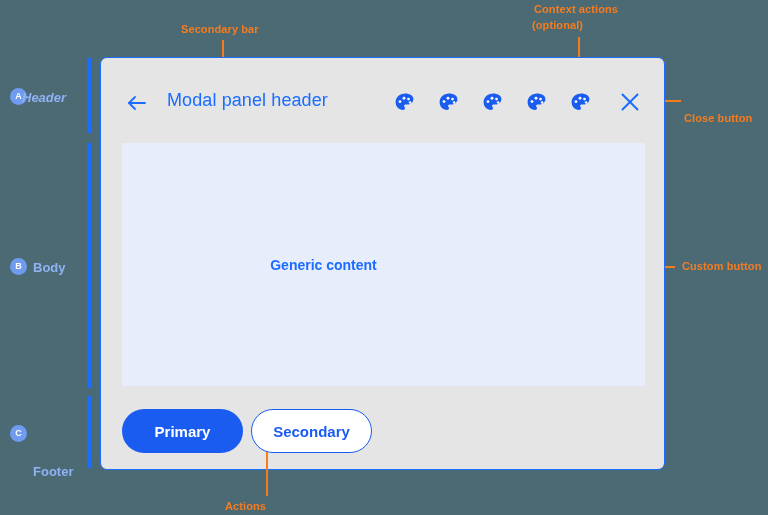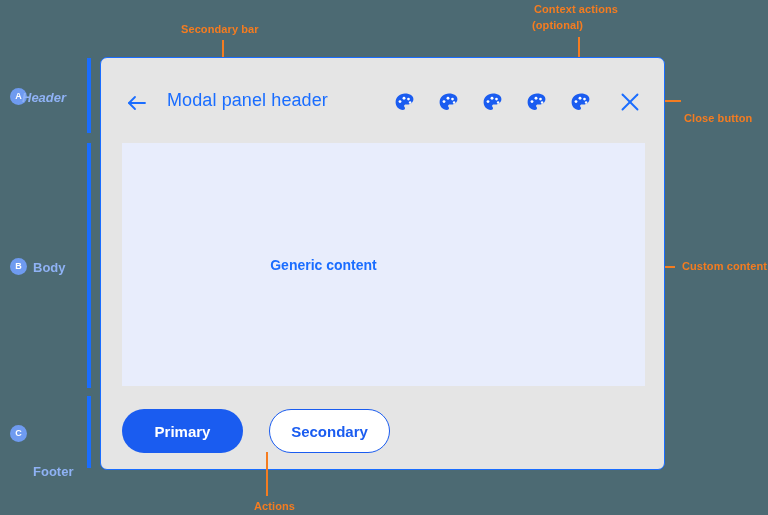--- a/index.html
+++ b/index.html
@@ -155,21 +155,21 @@
     font-weight: bold;
     transform: translateX(-60px);
   }
 
   
   #modal-footer {
     position: absolute;
     left: 21px;
     top: 351px;
     display: flex;
-    gap: 26px;
+    gap: 8px;
   }
   .btn {
     height: 44px;
     min-width: 121px;
     border-radius: 22px;
     font-size: 15px;
     font-weight: bold;
     display: flex;
     align-items: center;
     justify-content: center;
@@ -215,21 +215,21 @@
   <div class="anno-line-v" style="left:222px; top:40px; height:45px;"></div>
 
   <div class="anno-text" style="left:534px; top:3px;">Context actions</div>
   <div class="anno-text" style="left:532px; top:19px;">(optional)</div>
   <div class="anno-line-v" style="left:578px; top:37px; height:48px;"></div>
 
   <div class="anno-line-h" style="left:648px; top:100px; width:33px;"></div>
   <div class="anno-text" style="left:684px; top:94px;margin-top:18px;">Close button</div>
 
   <div class="anno-line-h" style="left:453px; top:266px; width:222px;"></div>
-  <div class="anno-text" style="left:682px; top:260px;">Custom content</div>
+  <div class="anno-text" style="left:682px; top:260px;">Custom button</div>
 
   <div id="modal">
 
     <div id="modal-header">
 
       <div id="back-arrow">
         <svg width="24" height="24" viewBox="0 0 24 24" fill="none" stroke="#1a6dff" stroke-width="1.8" stroke-linecap="round" stroke-linejoin="round">
           <line x1="20" y1="12" x2="4" y2="12"></line>
           <polyline points="10,6 4,12 10,18"></polyline>
         </svg>
@@ -301,15 +301,15 @@
     </div>
 
     <div id="modal-footer">
       <div class="btn btn-primary">Primary</div>
       <div class="btn btn-secondary">Secondary</div>
     </div>
 
   </div>
 
   <div class="anno-line-v" style="left:266px; top:452px; height:44px;"></div>
-  <div class="anno-text" style="left:254px; top:500px;">Actions</div>
+  <div class="anno-text" style="left:225px; top:500px;">Actions</div>
 
 </div>
 
 </body></html>

